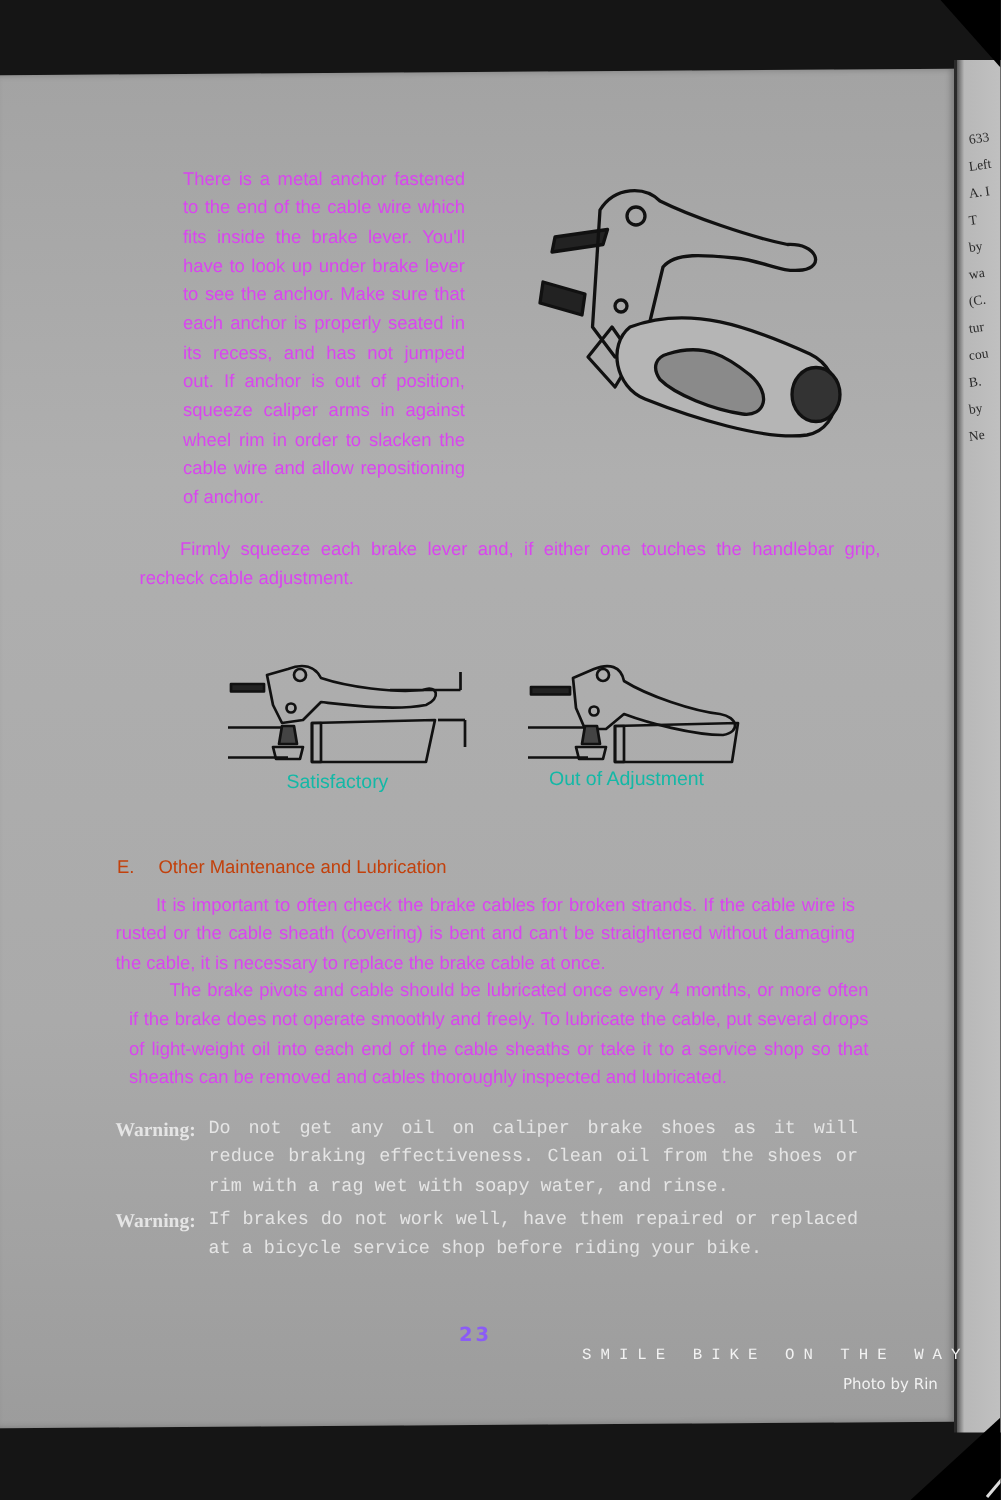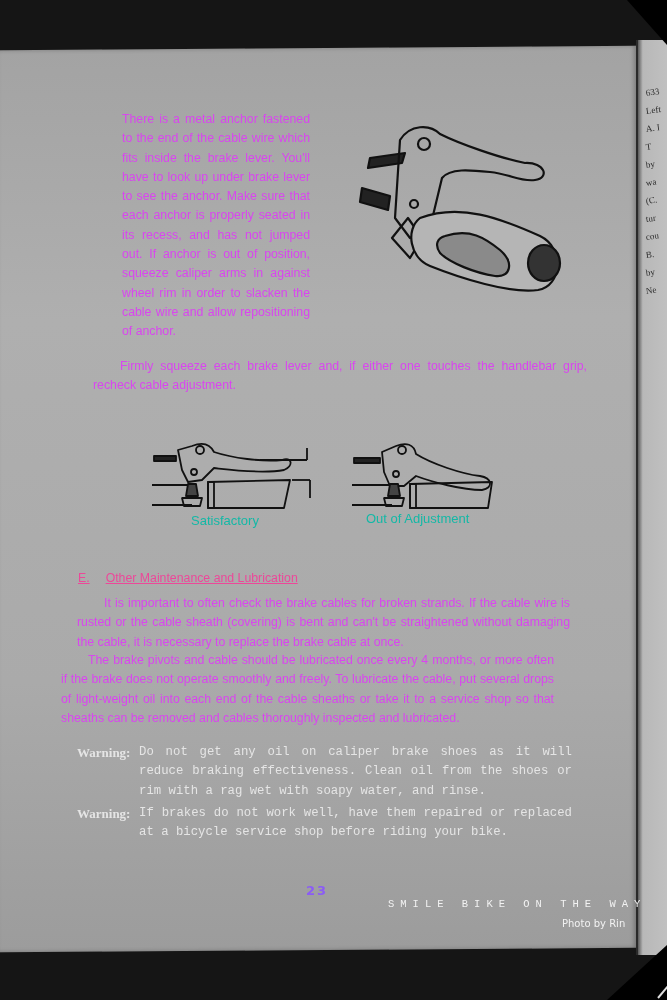--- a/index.html
+++ b/index.html
@@ -36,24 +36,24 @@
     position:absolute; color:#d946ef;
     font-family:"Liberation Sans", sans-serif;
     font-size:12.3px; line-height:19.3px;
     text-align:justify;
   }
   .p1 { left:122px; top:110px; width:188px; text-indent:0; }
   .p2 { left:93px; top:357px; width:494px; text-indent:27px; }
   .cap { position:absolute; font-family:"Liberation Sans", sans-serif; font-size:13px; color:#14b8a6; }
   .cap1 { left:191px; top:513px; }
   .cap2 { left:366px; top:511px; }
-  .heading { position:absolute; left:78px; top:571px; font-family:"Liberation Sans", sans-serif; font-size:12.3px; color:#ec4899;text-decoration:underline; }
+  .heading { position:absolute; left:78px; top:571px; font-family:"Liberation Sans", sans-serif; font-size:12.3px; color:#c2410c; }
   .heading .letter { margin-right:16px; }
   .p3 { left:77px; top:594px; width:493px; text-indent:27px; }
-  .p4 { left:61px; top:651px; width:493px; text-indent:27px; }
+  .p4 { left:86px; top:651px; width:493px; text-indent:27px; }
   .warn { position:absolute; left:77px; width:495px; font-family:"Liberation Sans", sans-serif; font-size:12.3px; line-height:19.3px; color:#e5e5e5; display:flex; }
   .warn .lbl { font-family:"Liberation Serif", serif; font-weight:bold; font-size:13px; width:62px; flex:none; }
   .warn .body { flex:1; text-align:justify;font-family:Liberation Mono, monospace; }
   .w1 { top:743px; }
   .w2 { top:804px; }
   .pagenum { position:absolute; left:306px; top:883px; font-family:"DejaVu Sans", sans-serif; font-weight:bold; font-size:13px; letter-spacing:2px; color:#8b5cf6; }
   .wm1 { position:absolute; left:388px; top:898px; color:#f2f2f2; font-family:Liberation Mono, monospace; font-size:10.5px; letter-spacing:6px; }
   .wm2 { position:absolute; left:562px; top:918px; color:#f2f2f2; font-family:"DejaVu Sans", sans-serif; font-size:10px;text-align:right; }
   svg { position:absolute; overflow:visible; }
 </style>

